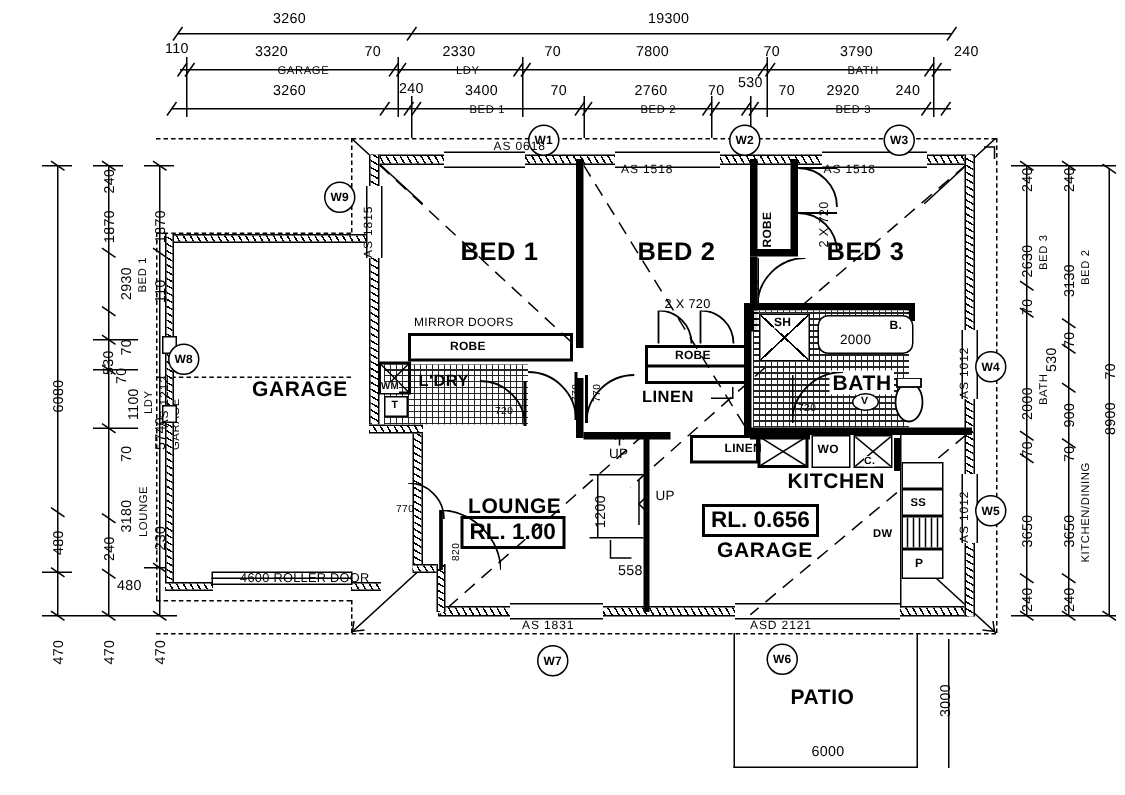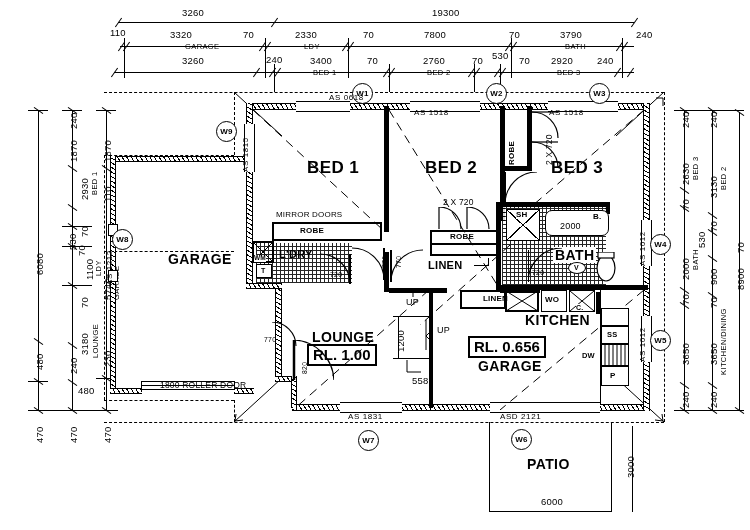--- a/index.html
+++ b/index.html
@@ -367,21 +367,21 @@
   <div class="wallhatchv" style="left:291px; top:376px; width:6px; height:32px;"></div>
   <div class="wallhatch" style="left:246px; top:283px; width:36px; height:6px;"></div>
 
   <div class="wallhatch" style="left:110px; top:156px; width:140px; height:6px;"></div>
   <div class="wallhatchv" style="left:110px; top:156px; width:6px; height:238px;"></div>
   <div class="wallhatch" style="left:110px; top:388px; width:32px; height:6px;"></div>
   <div class="wallhatch" style="left:234px; top:388px; width:20px; height:6px;"></div>
   <div class="box-ln" style="left:141px; top:381px; width:94px; height:9px;"></div>
   <div class="ln-h" style="left:141px; top:385px; width:94px;"></div>
   <div class="room med" style="left:168px; top:252px;">GARAGE</div>
-  <div class="lbl n" style="left:160px; top:381px; font-size:8.5px;">1800 ROLLER DOOR</div>
+  <div class="lbl n" style="left:160px; top:381px; font-size:8.5px;">4600 ROLLER DOOR</div>
 
   <div class="abs" style="left:108px; top:224px; width:10px; height:12px; border:1px solid #000; background:#fff;"></div>
   <div class="abs" style="left:108px; top:270px; width:10px; height:12px; border:1px solid #000; background:#fff;"></div>
 
   <div class="wall" style="left:384px; top:106px; width:5px; height:126px;"></div>
   <div class="wall" style="left:384px; top:252px; width:5px; height:40px;"></div>
 
   <div class="wall" style="left:389px; top:288px; width:58px; height:5px;"></div>
   <div class="wall" style="left:500px; top:288px; width:40px; height:5px;"></div>
 

